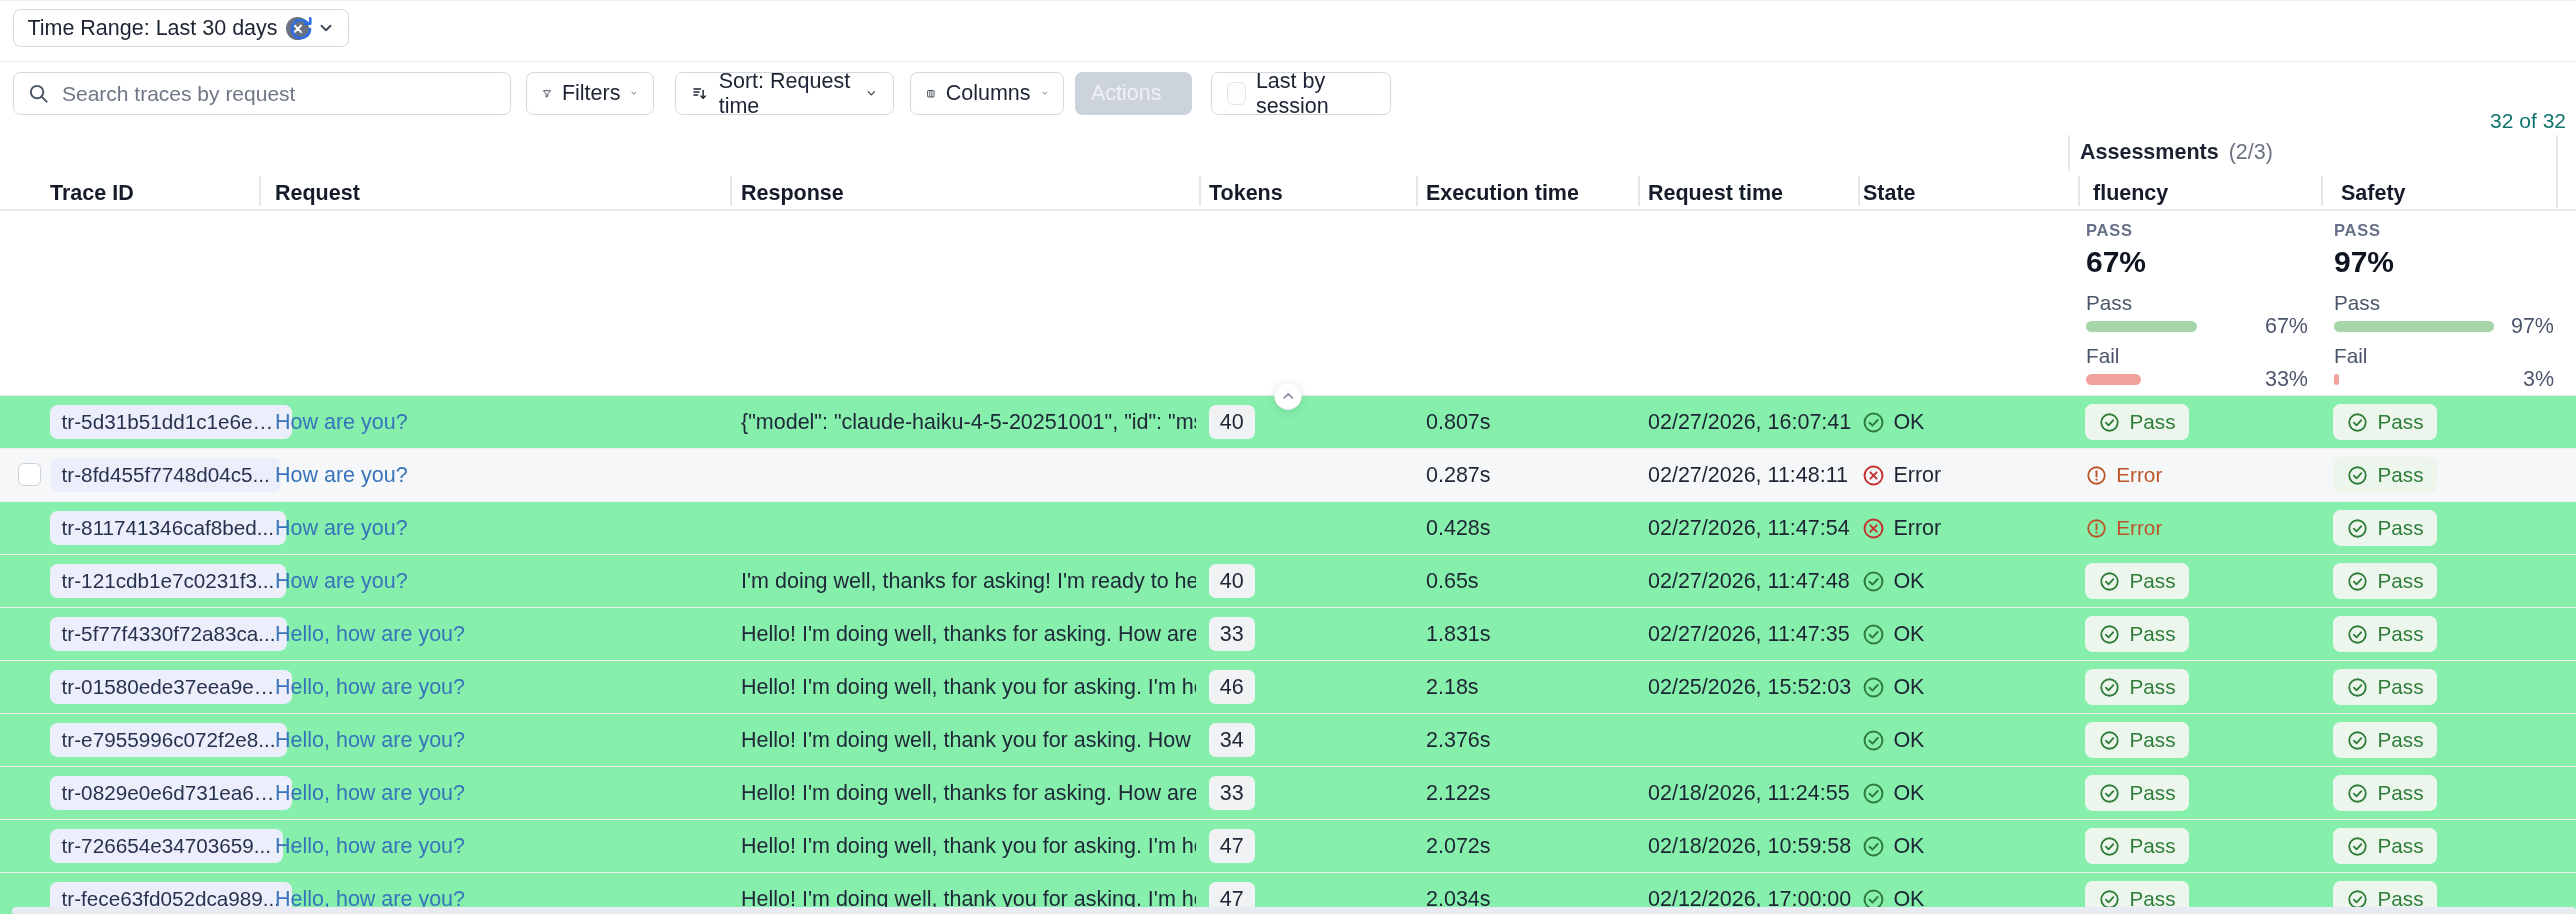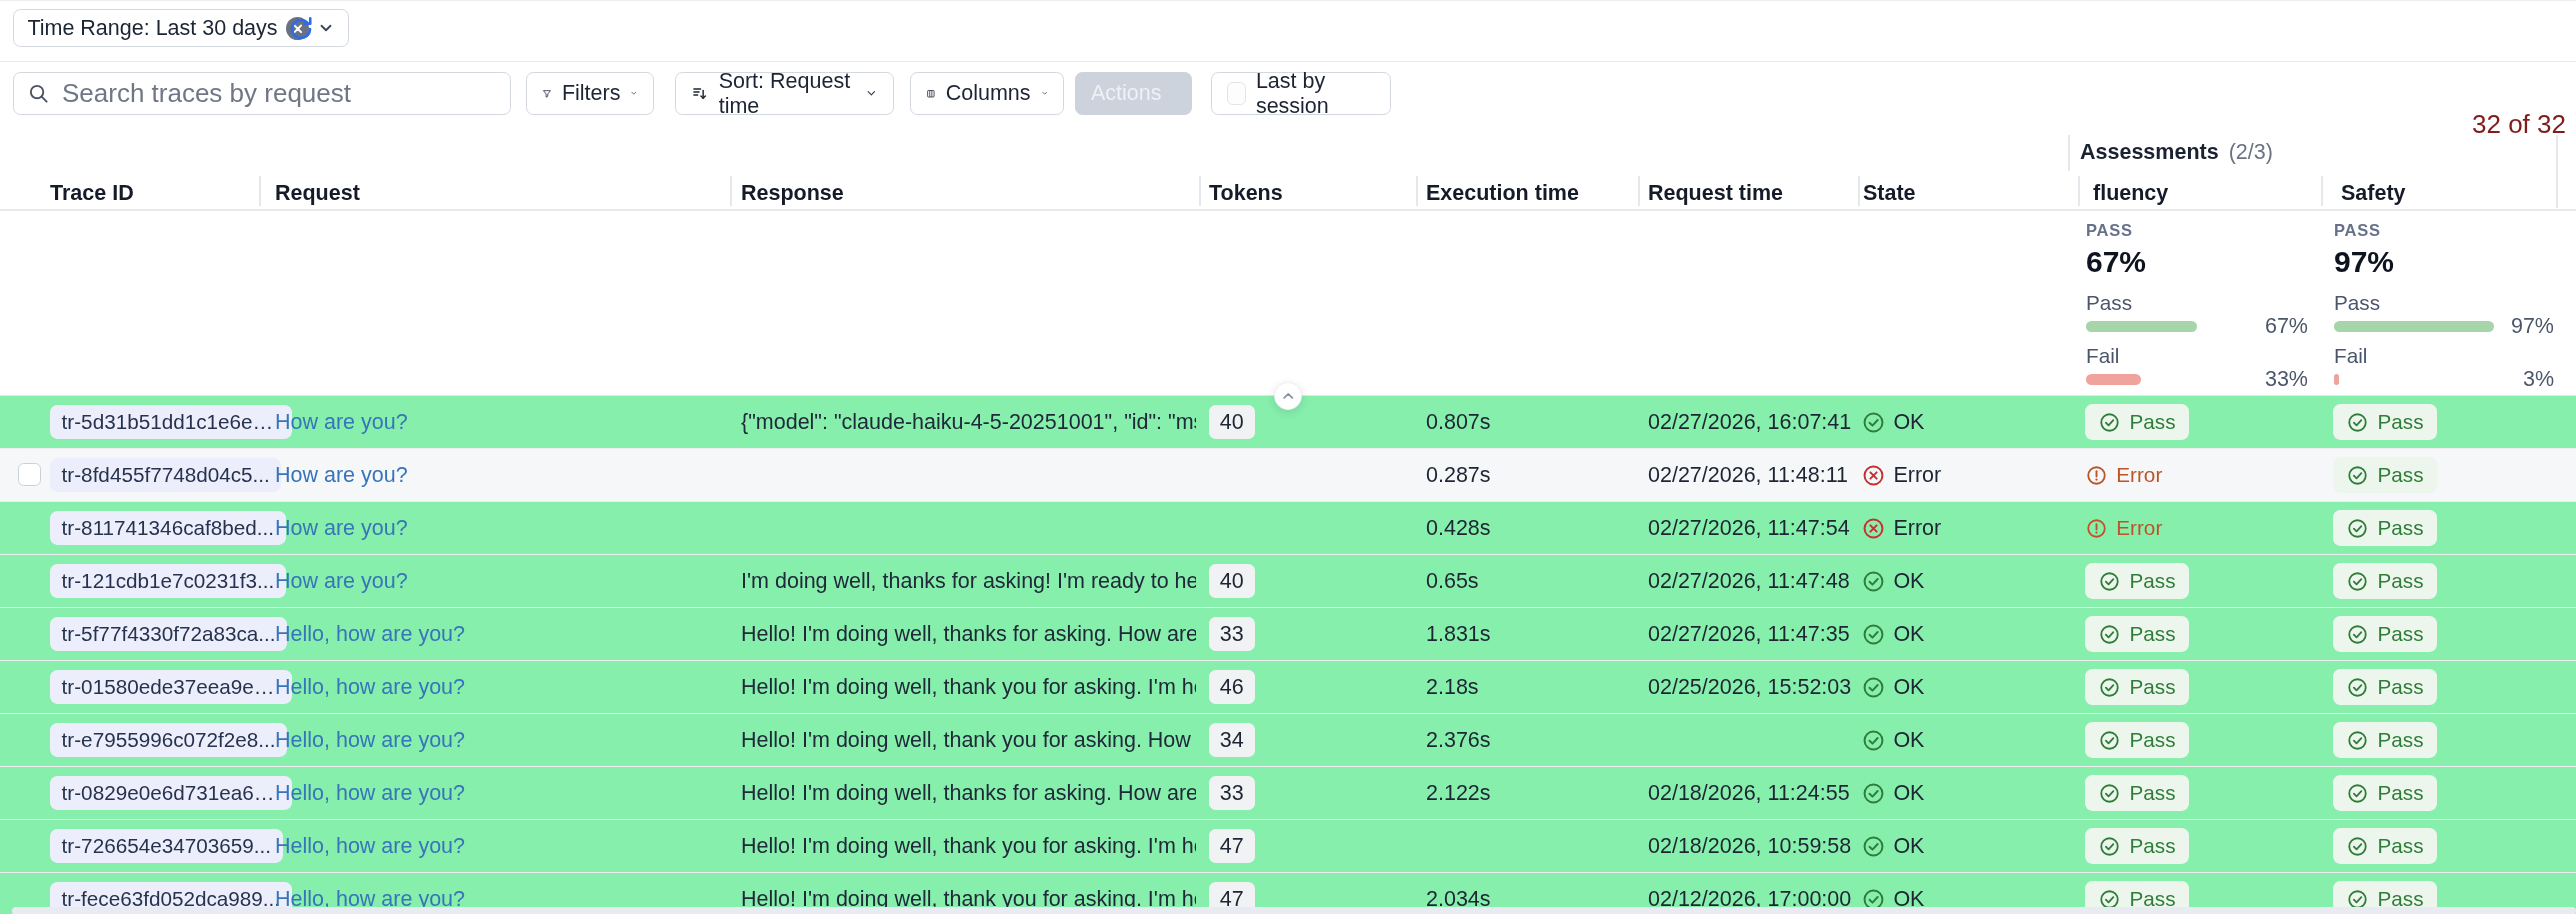--- a/index.html
+++ b/index.html
@@ -19,30 +19,30 @@
   }
   .chip-x { width:23px; height:23px; border-radius:50%; background:#6a7281; display:flex; align-items:center; justify-content:center; cursor:pointer; }
   .refresh { position:absolute; left:286px; top:13.2px; width:30px; height:30px; cursor:pointer; }
 
   
   .toolbar { position:absolute; left:0; top:61px; width:100%; height:66px; }
   .search {
     position:absolute; left:13.2px; top:10px; width:498px; height:43px; border:1.7px solid #d3d7de; border-radius:7.4px;
     display:flex; align-items:center; gap:11.6px; padding:0 13.2px; background:#fff;
   }
-  .search input { border:none; outline:none; font:inherit; font-size:26px; color:#1d4ed8; flex:1; background:transparent; }
+  .search input { border:none; outline:none; font:inherit; font-size:21px; color:#1d4ed8; flex:1; background:transparent; }
   .search input::placeholder { color:#6f7787; }
   .tbtn {
     position:absolute; top:10px; height:43px; display:inline-flex; align-items:center; justify-content:center; gap:10px;
     border:1.7px solid #d3d7de; border-radius:7.4px; background:#fff; padding:0 15px; font-size:21.5px; color:#1d2433; cursor:pointer;
   }
   .tbtn.disabled { background:#ccd3dd; border-color:#ccd3dd; color:#eef1f6; cursor:default; }
   .tbtn.disabled svg { opacity:.55; }
   .gcheck { width:23px; height:23px; border:1.7px solid #e0e4ea; border-radius:5.8px; background:#fdfdfe; }
-  .count { position:absolute; top:108px; right:10px; font-size:26px; color:#7f1d1d; }
+  .count { position:absolute; top:108px; right:10px; font-size:21px; color:#0f766e; }
 
   
   .assess-band-label { position:absolute; left:2080px; top:139px; display:flex; gap:10px; align-items:flex-end; }
   .assess-band-label .t { font-weight:700; color:#1a2130; }
   .assess-band-label .c { color:#6b7280; }
   .vline { position:absolute; width:1.7px; background:#e4e7ec; }
   .colhead { position:absolute; top:180px; font-weight:600; color:#151b28; white-space:nowrap; }
   .head-border { position:absolute; left:0; top:208px; width:100%; height:1.7px; background:#e7e9ed; }
 
   
@@ -659,20 +659,23 @@
       </span>
     <span class="cell c-req">
         <a class="reqlink f-request">Hello, how are you?</a>
       </span>
     <span class="cell c-resp">
         <span class="resptext f-response">Hello! I'm doing well, thank you for asking. I'm here and re...</span>
       </span>
     <span class="cell c-tok">
         <span class="tokbadge f-tokens">47</span>
       </span>
+    <span class="cell c-exec">
+        <span class="f-exec">2.072s</span>
+      </span>
     <span class="cell c-time">
         <span class="f-time">02/18/2026, 10:59:58</span>
       </span>
     <span class="cell c-state state ok">
       <svg class="ic ok-icon" width="25" height="25" viewBox="0 0 24 24">
         <circle cx="12" cy="12" r="8.6" fill="none" stroke="#2e7d38" stroke-width="1.9"></circle>
         <path d="M8.2 12.2 L11 15 L16 9.6" fill="none" stroke="#2e7d38" stroke-width="1.9" stroke-linecap="round" stroke-linejoin="round"></path>
       </svg>
 
       <span class="state-label f-state">OK</span>

